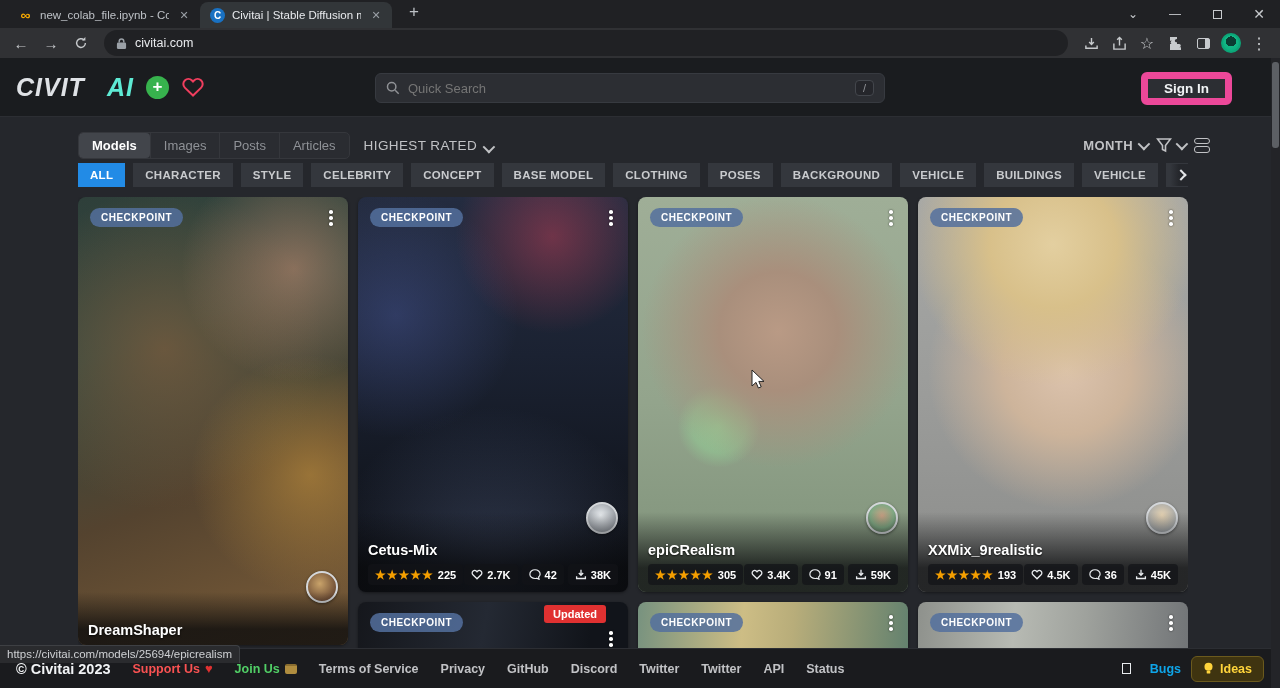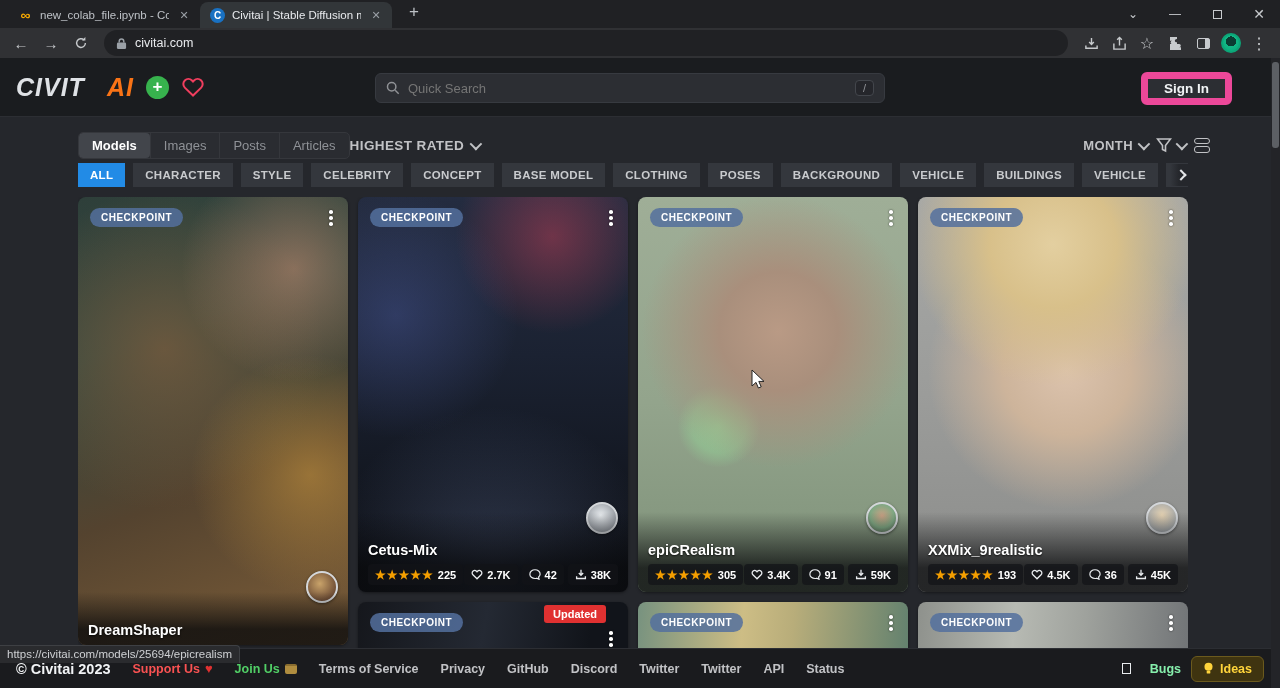--- a/index.html
+++ b/index.html
@@ -27,35 +27,35 @@
   .omnibox .url { color:#e8eaed; font-size:12.5px; }
   .tool-icons { display:flex; align-items:center; gap:2px; }
   .tool-ic { width:26px; height:26px; display:flex; align-items:center; justify-content:center; color:#c7cacd; }
   .chrome-avatar { width:20px; height:20px; border-radius:50%; background:radial-gradient(circle at 50% 40%, #0b3d33 40%, #12b886 41%, #0ca678 100%); border:2px solid #0ca678; }
   .sidebar-glyph { width:13px; height:11px; border:1.5px solid #c7cacd; border-radius:2px; position:relative; }
   .sidebar-glyph::after { content:""; position:absolute; right:0; top:0; bottom:0; width:4px; background:#c7cacd; }
 
   
   .siteheader { position:absolute; left:0; top:58px; width:1280px; height:59px; background:#1a1c1f; border-bottom:1px solid #2c2e33; display:flex; align-items:center; padding:0 16px; }
   .logo { font-size:25px; font-weight:800; letter-spacing:1px; font-style:italic; }
-  .logo .c1 { color:#dfe2e6; } .logo .c2 { color:#f97316;margin-left:22px; }
+  .logo .c1 { color:#dfe2e6; } .logo .c2 { color:#5eead4;margin-left:22px; }
   .plusbtn { width:23px; height:23px; border-radius:50%; background:#37b24d; color:#fff; display:flex; align-items:center; justify-content:center; font-size:17px; font-weight:bold; margin-left:12px; }
   .heartbtn { margin-left:12px; display:flex; align-items:center; }
   .searchwrap { position:absolute; left:375px; top:73px; width:510px; height:30px; background:#2c2e33; border:1px solid #373a40; border-radius:6px; display:flex; align-items:center; padding:0 10px; gap:8px; }
   .searchwrap input { flex:1; background:transparent; border:none; outline:none; color:#5eead4; font-size:13px; font-family:"Liberation Sans", sans-serif; }
   .kbd { border:1px solid #43464c; background:#25262b; color:#909296; border-radius:4px; font-size:11px; padding:1px 7px; }
   .signin { position:absolute; right:48px; top:72px; height:33px; padding:0 16px; background:#2c2e33; border:7px solid #ec4899; border-radius:6px; color:#f1f3f5; font-size:13.5px; font-weight:700; display:flex; align-items:center; }
 
   
   .navrow { position:absolute; left:78px; top:131px; right:70px; height:28px; display:flex; align-items:center; }
   .seg { display:flex; align-items:center; background:#2a2c31; border:1px solid #35373c; border-radius:5px; overflow:hidden; height:27px; }
   .seg .item { padding:0 13px; font-size:13px; color:#8f9297; display:flex; align-items:center; height:100%; border-left:1px solid #35373c; }
   .seg .item:first-child { border-left:none; }
   .seg .item.active { background:#42454b; color:#fff; font-weight:700; border-radius:4px; }
-  .sortsel { color:#c1c2c5; font-weight:700; font-size:13.5px; letter-spacing:.4px; display:flex; align-items:center; gap:6px; }
+  .sortsel { margin-left:14px; color:#c1c2c5; font-weight:400; font-size:13.5px; letter-spacing:.4px; display:flex; align-items:flex-end; gap:6px; }
   .rightfilters { margin-left:auto; display:flex; align-items:center; gap:9px; color:#c1c2c5; }
   .periodsel { font-weight:700; font-size:13px; letter-spacing:.4px; display:flex; align-items:center; gap:5px; }
   .chev { width:9px; height:9px; border-right:2px solid #c1c2c5; border-bottom:2px solid #c1c2c5; transform:rotate(45deg) translateY(-2px); }
   .layout-glyph { width:16px; height:15px; display:flex; flex-direction:column; gap:2px; }
   .layout-glyph span { flex:1; border:1.5px solid #c1c2c5; border-radius:3px; }
 
   .chiprow { position:absolute; left:78px; top:163px; width:1110px; height:25px; overflow:hidden; display:flex; gap:8px; }
   .chip { flex:none; height:24px; padding:0 12px; border-radius:0; background:#34373d; color:#c9cbce; font-size:11.5px; font-weight:700; letter-spacing:.3px; display:flex; align-items:center; }
   .chip.active { background:#228be6; color:#fff; }
   .chip-scroll { position:absolute; right:88px; top:164px; width:22px; height:22px; display:flex; align-items:center; justify-content:center; background:linear-gradient(90deg, transparent, #25272c 40%); }
@@ -104,21 +104,21 @@
   .av3 { background:radial-gradient(circle at 50% 40%, #e6d3b3, #9aa0a5 80%); }
 
   
   .footer { position:absolute; left:0; top:648px; width:1280px; height:40px; background:#1a1b1e; border-top:1px solid #2c2e33; display:flex; align-items:center; padding:0 16px; gap:22px; z-index:20; }
   .copyright { color:#f1f3f5; font-weight:700; font-size:14.5px; }
   .flink { font-size:12.5px; font-weight:600; color:#c1c2c5; display:flex; align-items:center; gap:5px; white-space:nowrap; }
   .flink.red { color:#fa5252; } .flink.green { color:#51cf66; }
   .heart-glyph { color:#e03131; font-size:13px; }
   .joinus-glyph { width:12px; height:10px; background:#b08d3f; border-radius:2px; border-top:2px solid #8a6d2f; }
   .footer-right { margin-left:auto; display:flex; align-items:center; gap:10px; }
-  .bugsbtn { color:#86efac; font-size:12.5px; font-weight:600; display:flex; align-items:center; gap:19px; }
+  .bugsbtn { color:#0ea5e9; font-size:12.5px; font-weight:600; display:flex; align-items:center; gap:19px; }
   .tofu { width:9px; height:11px; border:1.2px solid #e9ecef; }
   .ideasbtn { background:#3f3410; border:1px solid #6b5a1d; color:#ffd43b; font-size:12.5px; font-weight:700; border-radius:6px; padding:5px 11px; display:flex; align-items:center; gap:6px; }
 
   .statusbar { position:absolute; left:0; top:645px; z-index:30; background:#2a2b2e; border:1px solid #3e4044; border-left:none; border-bottom:none; border-radius:0 4px 0 0; color:#cfd1d4; font-size:11.5px; padding:2px 7px 3px; }
 
   
   .scrolltrack { position:absolute; right:0; top:58px; width:9px; height:630px; background:#232428; z-index:40; }
   .scrollthumb { position:absolute; right:1px; top:4px; width:7px; height:86px; background:#5c5f64; border-radius:3px; }
   .cursor { position:absolute; left:751px; top:369px; z-index:50; }
 </style>

